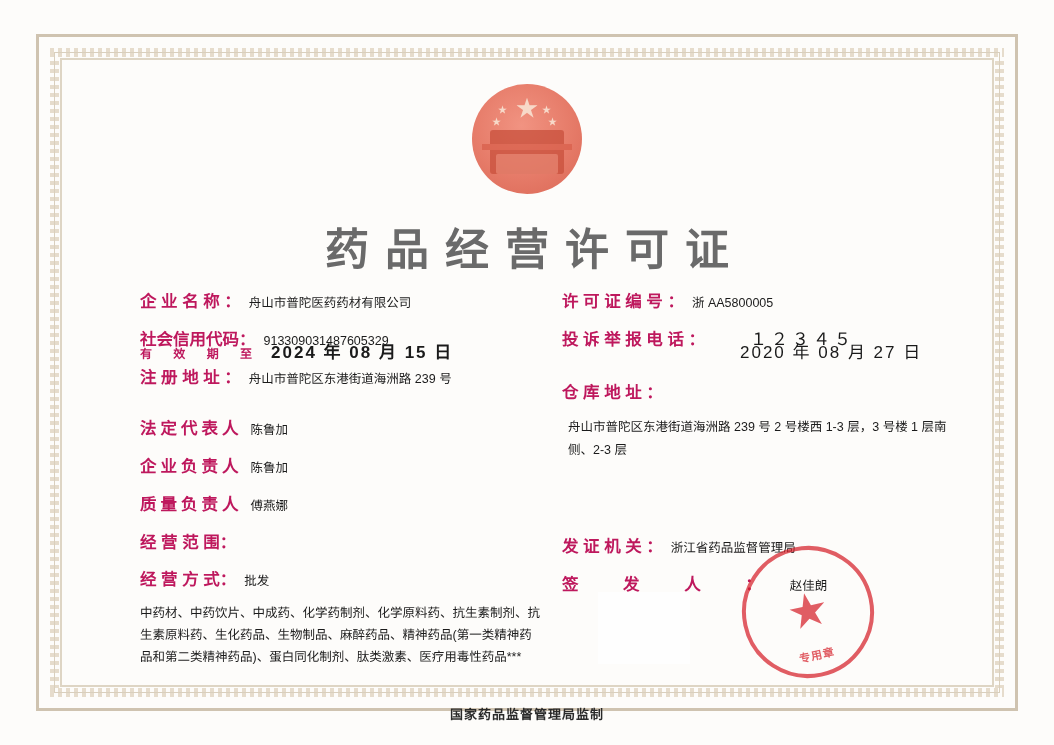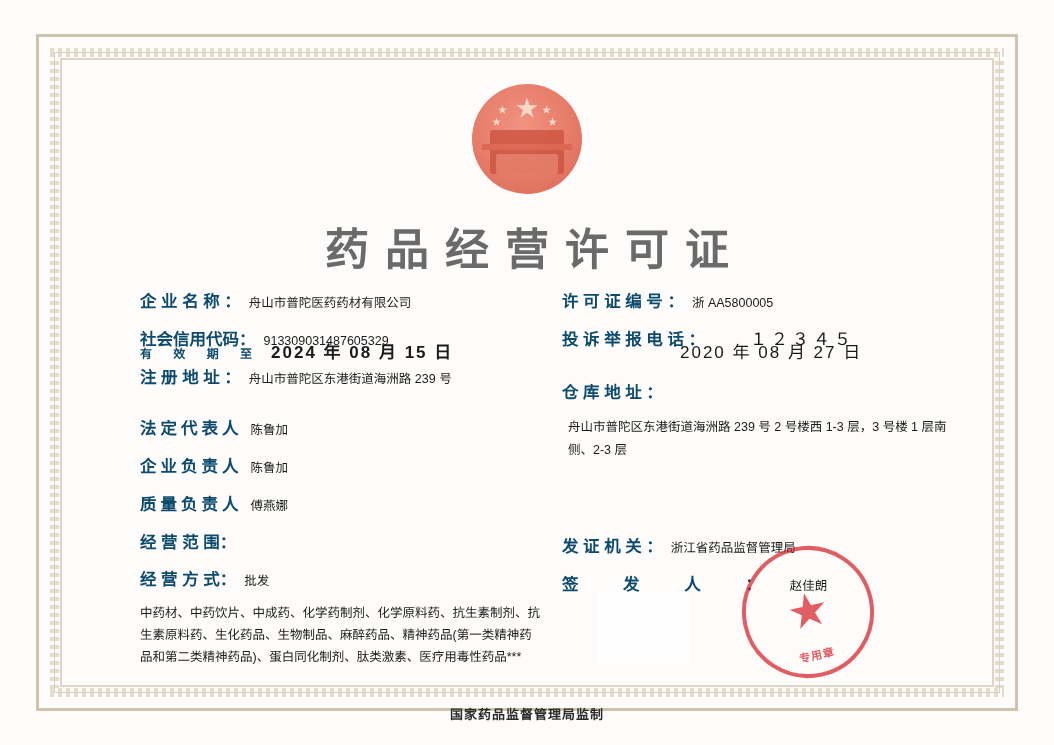--- a/index.html
+++ b/index.html
@@ -172,21 +172,21 @@
   }
 
   .row {
     display: flex;
     align-items: baseline;
     margin-bottom: 13px;
   }
   .lbl {
     font-size: 16.5px;
     font-weight: bold;
-    color: #0c4a6e;
+    color: #be185d;
     white-space: nowrap;
     font-family: "Liberation Sans", sans-serif;
   }
   .lbl.sp4  { letter-spacing: 4px; }
   .lbl.sp20 { letter-spacing: 20px; }
   .val {
     font-size: 12.5px;
     color: #1b1b1b;
     margin-left: 8px;
     line-height: 1.5;
@@ -230,21 +230,21 @@
   .validity .lbl { font-size: 12px; letter-spacing: 9px; }
   .validity .date {
     font-size: 17px;
     margin-left: 10px;
     letter-spacing: 2px;
     font-weight: bold;
   }
 
   .issue-date {
     position: absolute;
-    left: 680px;
+    left: 740px;
     top: 338px;
     font-size: 17px;
     letter-spacing: 2px;
   }
 
   
   .qr {
     position: absolute;
     left: 598px;
     top: 592px;

